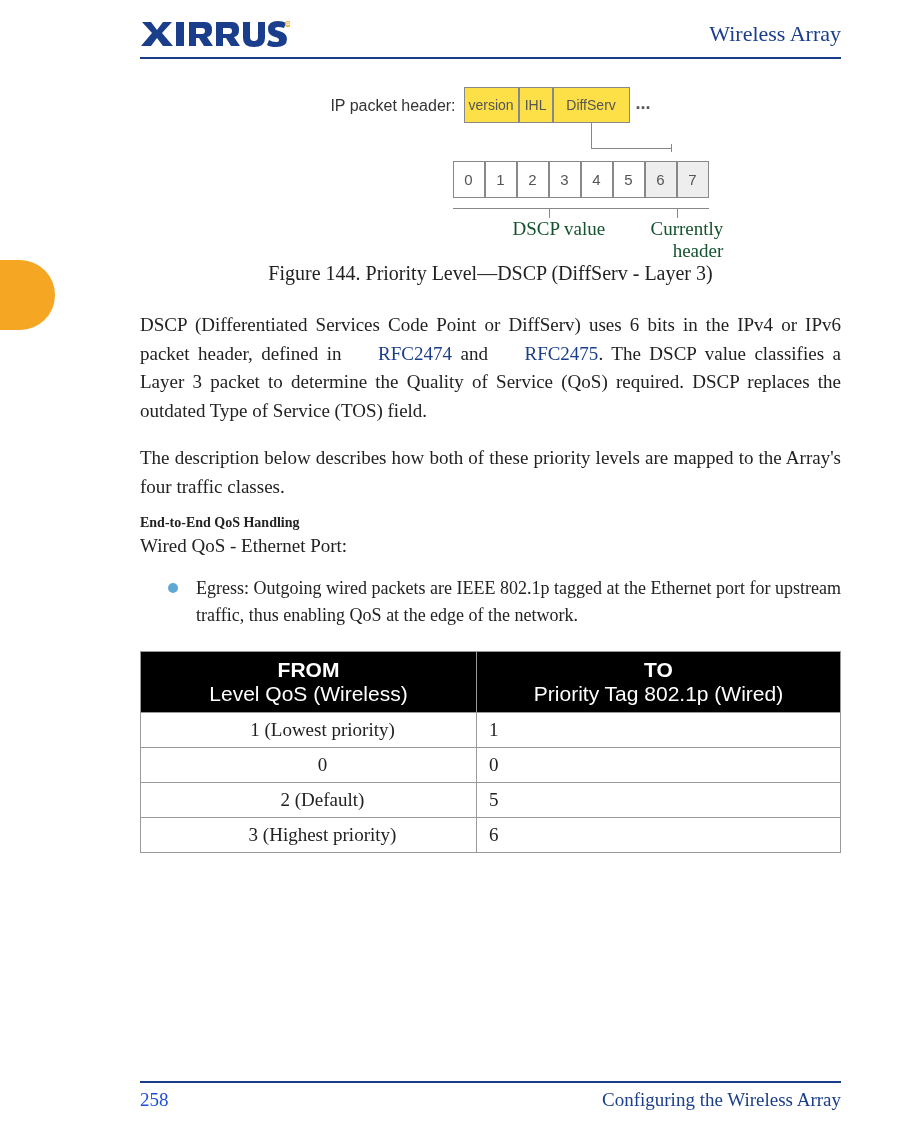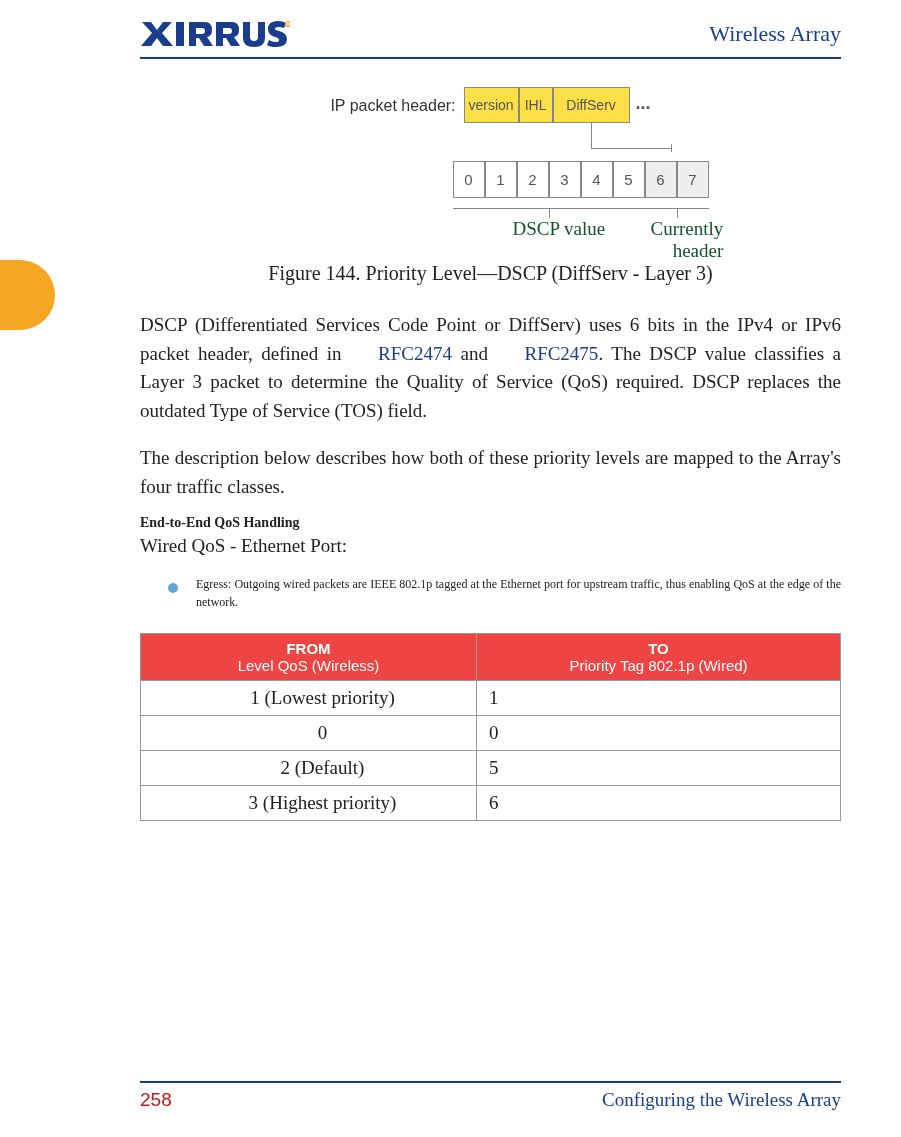--- a/index.html
+++ b/index.html
@@ -82,33 +82,33 @@
   .bracket-line.l1 { left:0; width:192px; }
   .bracket-line.l2 { left:192px; width:64px; }
   .bracket-drop { position:absolute; width:1px; height:10px; background:#888; top:10px;}
   .bracket-label { position:absolute; top:20px; font-family: Liberation Serif, serif; font-size:19px; color:#14532d;}
   .fig-caption { text-align:center; font-family: Georgia, serif; font-size: 20px; margin: 24px 0 26px 0; }
   .link { color: #1a3e8b; margin-left: 28px; }
   .section-hdr { font-weight: bold; font-size: 14px; margin-top: 14px; }
   .subline { font-size: 19px; margin-top: 4px; }
   .bullet-block { display:flex; margin-top: 18px; padding-left: 28px;}
   .bullet-dot { width:10px; height:10px; background:#5fa8d3; border-radius:50%; flex:0 0 10px; margin-top:8px; margin-right: 18px;}
-  .bullet-text { font-size:12px; line-height:1.5; text-align: justify; }
+  .bullet-text { font-size:18px; line-height:1.5; text-align: justify; }
   table.qos {
     border-collapse: collapse;
     width: 100%;
     margin-top: 22px;
     font-size: 19px;
   }
   table.qos th {
-    background: #ef4444;
+    background: #000000;
     color: #fff;
     font-family: Arial, Helvetica, sans-serif;
     font-weight: normal;
-    font-size: 15px;
+    font-size: 21px;
     padding: 6px 12px;
     border: 1px solid #999;
   }
   table.qos th .th-top { font-weight: bold; display:block; }
   table.qos td {
     border: 1px solid #999;
     padding: 6px 12px;
     font-family: Georgia, serif;
   }
   table.qos td.c1 { text-align:center; width:48%;padding-left:40px;}
@@ -117,21 +117,21 @@
     position: absolute;
     left: 140px;
     right: 60px;
     bottom: 26px;
     border-top: 2px solid #1a3e8b;
     padding-top: 6px;
     display: flex;
     justify-content: space-between;
     font-size: 19px;
   }
-  .footer .pnum { color:#b91c1c; font-family: Liberation Sans, sans-serif;}
+  .footer .pnum { color:#1d4ed8; font-family: Liberation Serif, serif;}
   .footer .section { color:#1a3e8b; font-family: Georgia, serif;}
 </style>
 </head>
 <body>
 
 <div class="page">
   <div class="tab"></div>
 
   <div class="header">
     <div class="logo">

